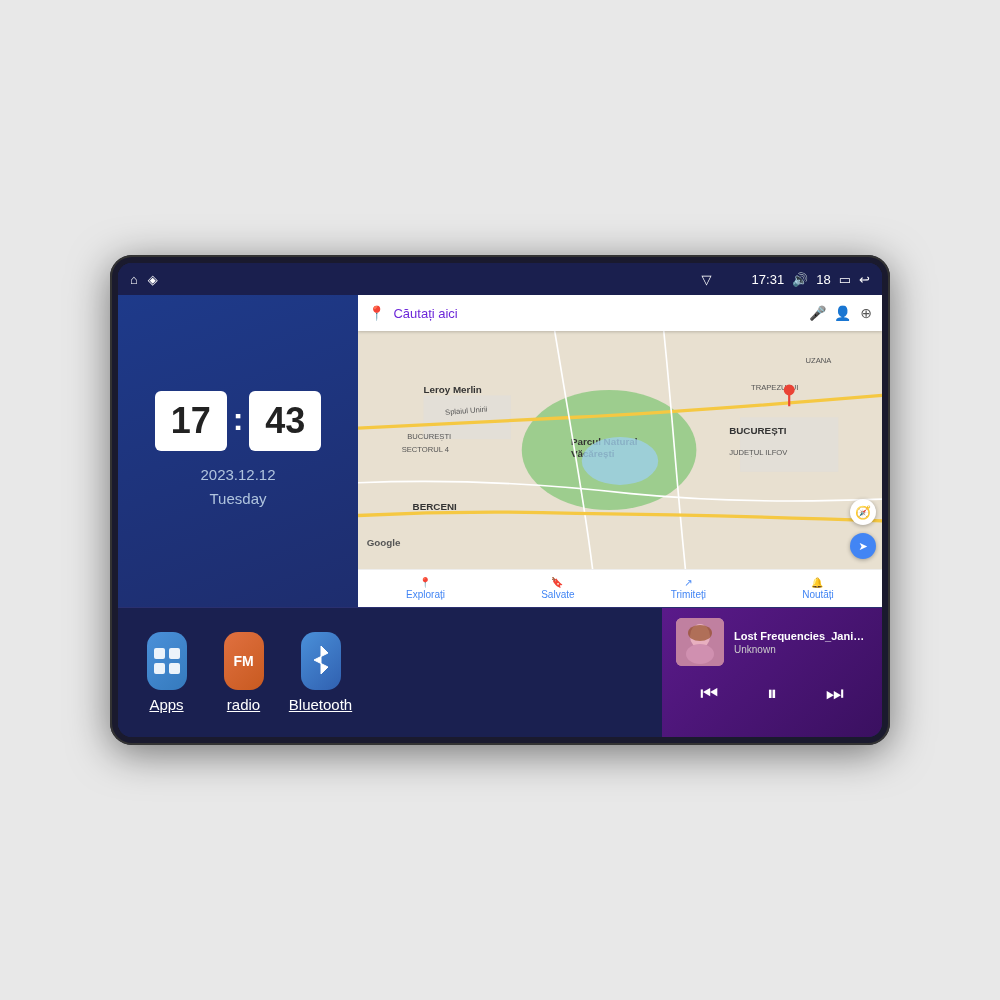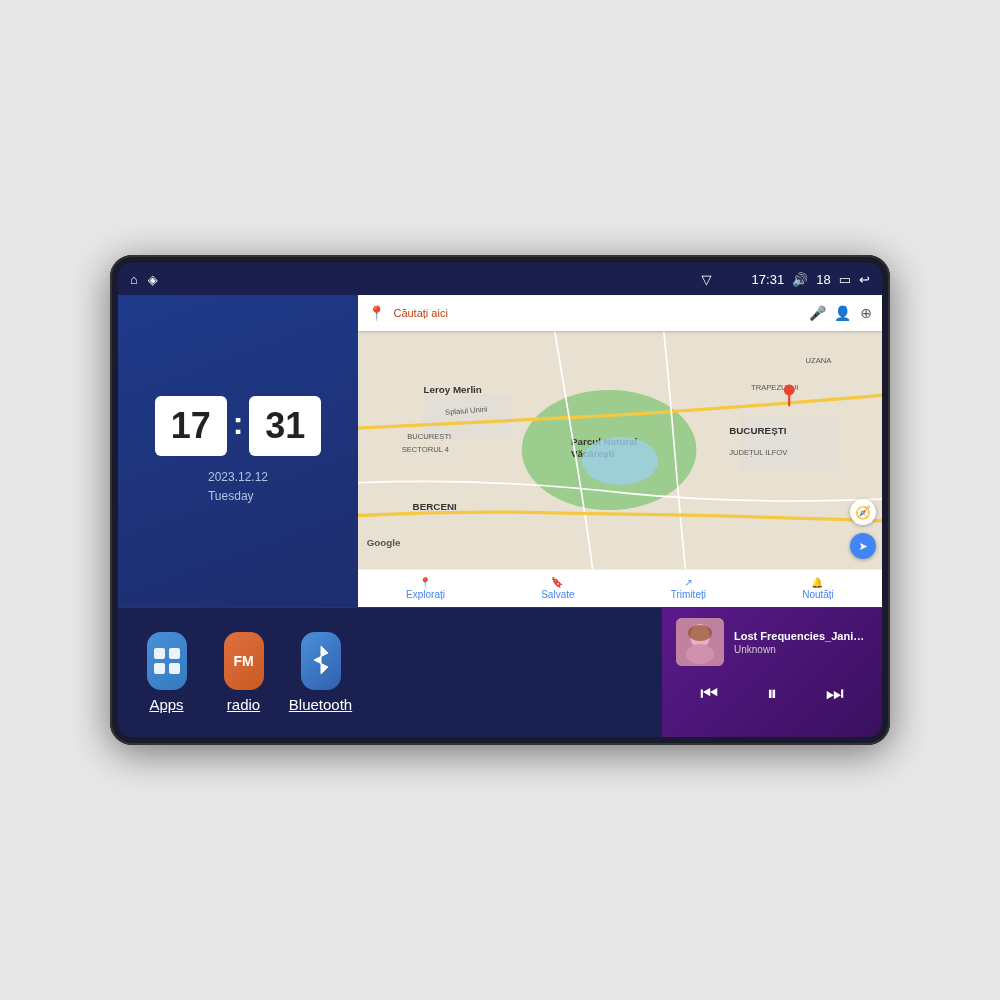--- a/index.html
+++ b/index.html
@@ -120,22 +120,22 @@
 
     .clock-separator {
       color: white;
       font-size: 32px;
       font-weight: 700;
       margin-bottom: 4px;
     }
 
     .clock-date {
       color: #b0c4de;
-      font-size: 12px;
-      text-align: left;
+      font-size: 15px;
+      text-align: center;
       line-height: 1.6;
     }
 
     
     .map-panel {
       flex: 1;
       background: #e8e0d0;
       position: relative;
       overflow: hidden;
       display: flex;
@@ -148,22 +148,22 @@
       display: flex;
       align-items: center;
       padding: 0 10px;
       gap: 8px;
       box-shadow: 0 1px 3px rgba(0,0,0,0.2);
       z-index: 2;
       position: relative;
     }
 
     .map-search-text {
-      color: #c2410c;
-      font-size: 11px;
+      color: #6d28d9;
+      font-size: 13px;
       flex: 1;
     }
 
     .map-search-icons {
       display: flex;
       gap: 8px;
       align-items: center;
     }
 
     .map-content {
@@ -392,21 +392,21 @@
     </div>
 
     <div class="main-content">
 
       <div class="top-section">
 
         <div class="clock-panel">
           <div class="clock-display">
             <div class="clock-block">17</div>
             <div class="clock-separator">:</div>
-            <div class="clock-block">31</div>
+            <div class="clock-block">43</div>
           </div>
           <div class="clock-date">
             <span>2023.12.12</span><br>
             <span>Tuesday</span>
           </div>
         </div>
 
         <div class="map-panel">
           <div class="map-search-bar">
             <span style="color:#4285f4; font-size:14px;">📍</span>

